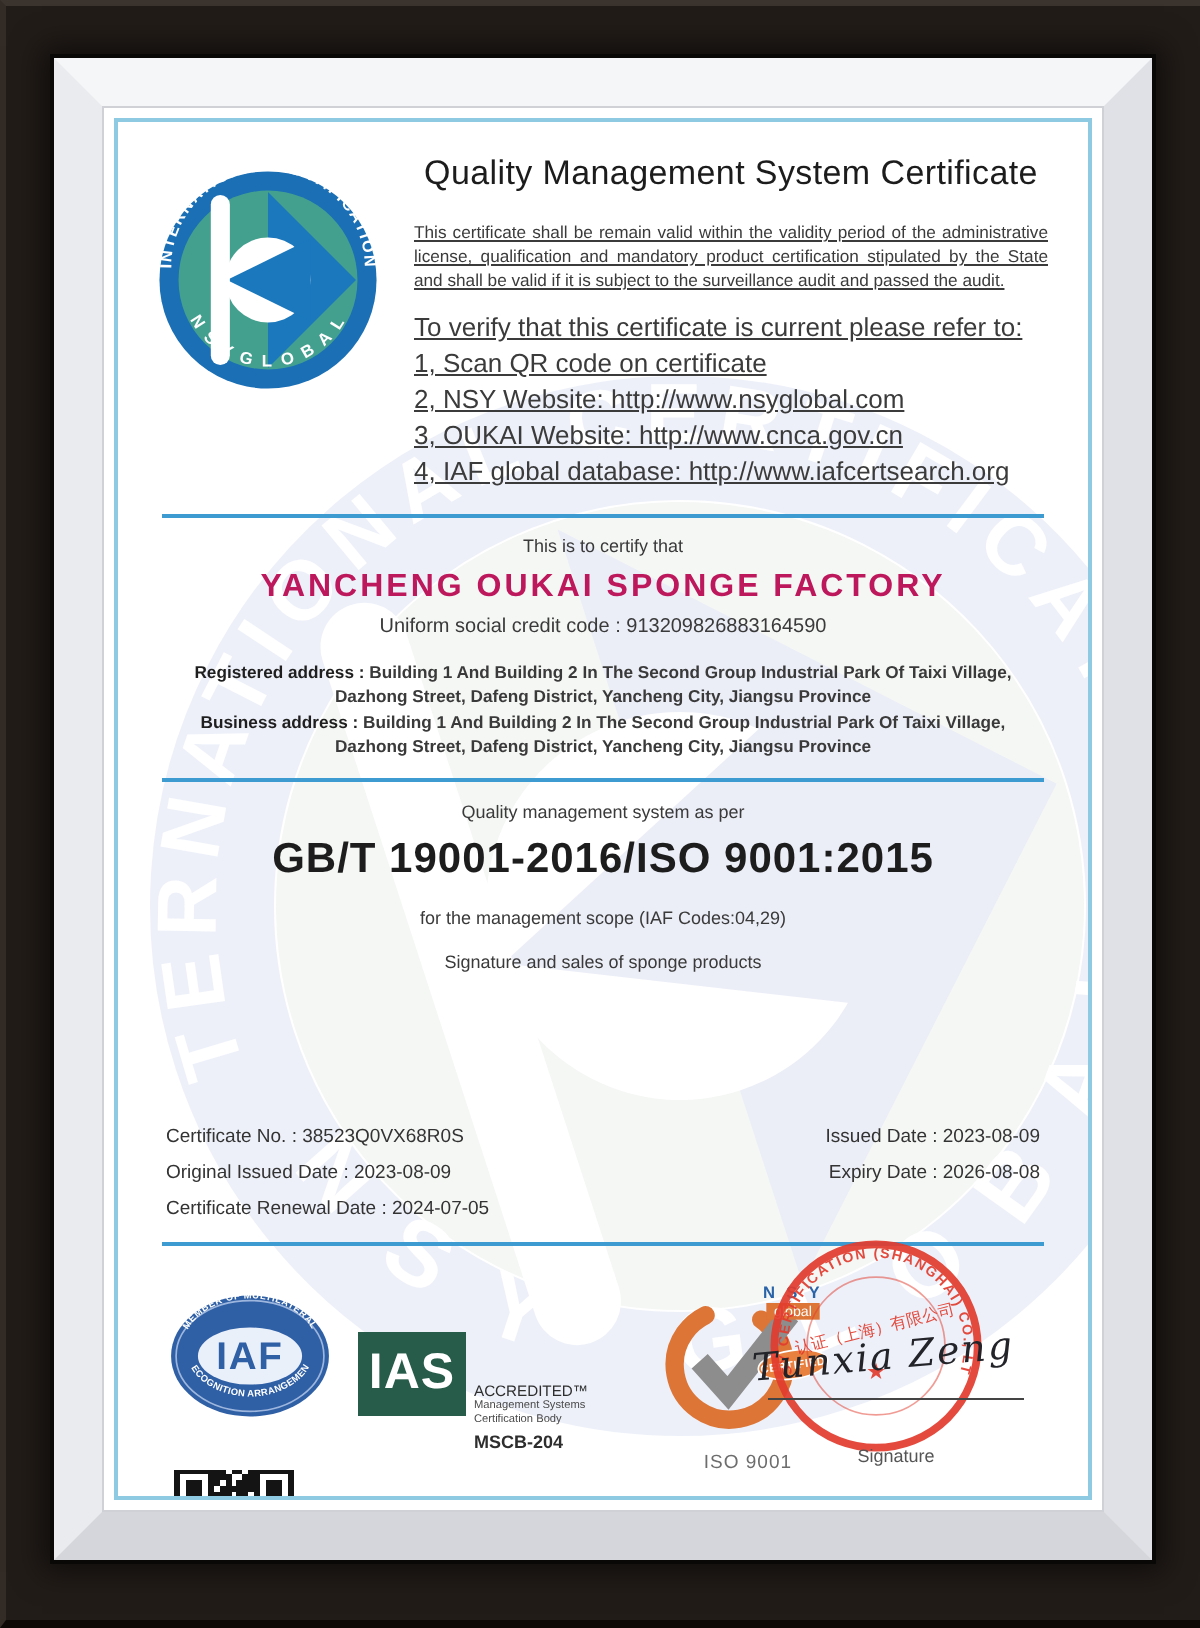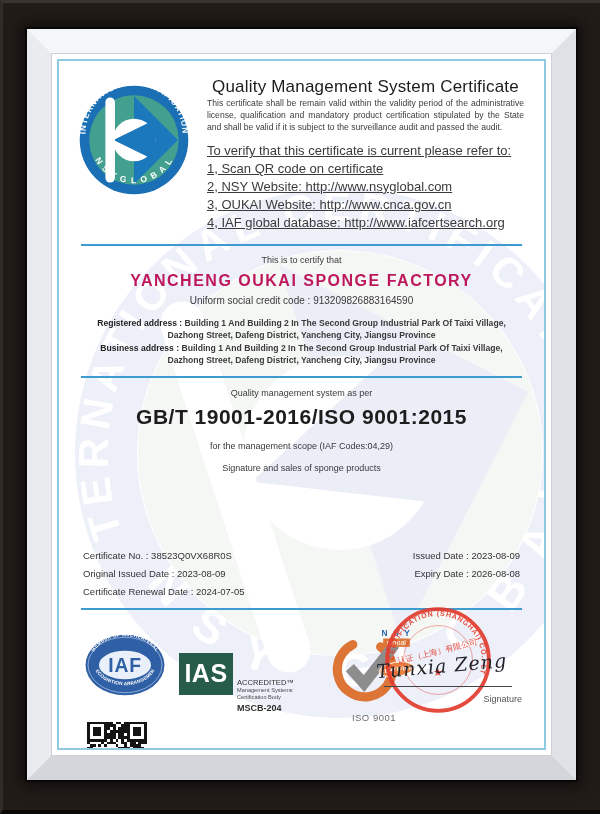--- a/index.html
+++ b/index.html
@@ -39,21 +39,21 @@
     position:absolute; left:58%; top:392px;
     transform:translate(-50%,-50%) rotate(-18deg);
     opacity:.55; pointer-events:none;
   }
 
   
   .header { display:flex; gap:12px; position:relative; }
   .logo-box { width:116px; flex:none; padding-top:12px; }
   .header-right { flex:1; padding-top:4px; }
   .title { font-size:17px; font-weight:normal; color:#1c1c1c; text-align:center; letter-spacing:.2px; }
-  .validity { font-size:8.6px; line-height:1.4; text-align:justify; color:#3b3b3b; }
+  .validity { margin-top:13px; font-size:8.6px; line-height:1.4; text-align:justify; color:#3b3b3b;text-decoration:underline; }
   .verify { margin-top:9px; font-size:13px; line-height:1.38; color:#3b3b3b;text-decoration:underline; }
 
   .sep { height:2px; background:#3d9bd1; margin:0 2px; position:relative; }
   .sep1 { margin-top:12px; }
   .sep2 { margin-top:9px; }
   .sep3 { margin-top:7px; }
 
   
   .center { text-align:center; position:relative; }
   .certify-line { margin-top:9px; font-size:9px; }
@@ -88,21 +88,21 @@
 
   .stamp-zone { position:absolute; right:2px; top:-8px; width:148px; height:118px; }
   .stamp-zone svg.stamp { position:absolute; left:8px; top:2px; opacity:.92; }
   .sig-name {
     position:absolute; left:2px; top:52px; width:146px;
     font-family:"DejaVu Serif", serif; font-style:italic;
     font-size:19px; color:#23232a; transform:rotate(-5deg);
     white-space:nowrap; letter-spacing:1px;
   }
   .sig-line { position:absolute; left:10px; top:84px; width:128px; height:1px; background:#444; }
-  .sig-label { position:absolute; left:0; top:92px; width:148px; text-align:right; font-size:9px; color:#555; }
+  .sig-label { position:absolute; left:0; top:108px; width:148px; text-align:center; font-size:9px; color:#555; }
 
   
   .bottom { position:relative; margin-top:2px; height:120px; }
   .qr { position:absolute; left:8px; top:4px; width:60px; height:60px; background:#fff;
         display:grid; grid-template-columns:repeat(21,1fr); grid-template-rows:repeat(21,1fr); }
   .qr i { display:block; }
   .qr i.b { background:#141414; }
   .footer { text-align:center; padding-top:38px; position:relative; }
 
   svg text { font-family:"Liberation Sans", sans-serif; }

